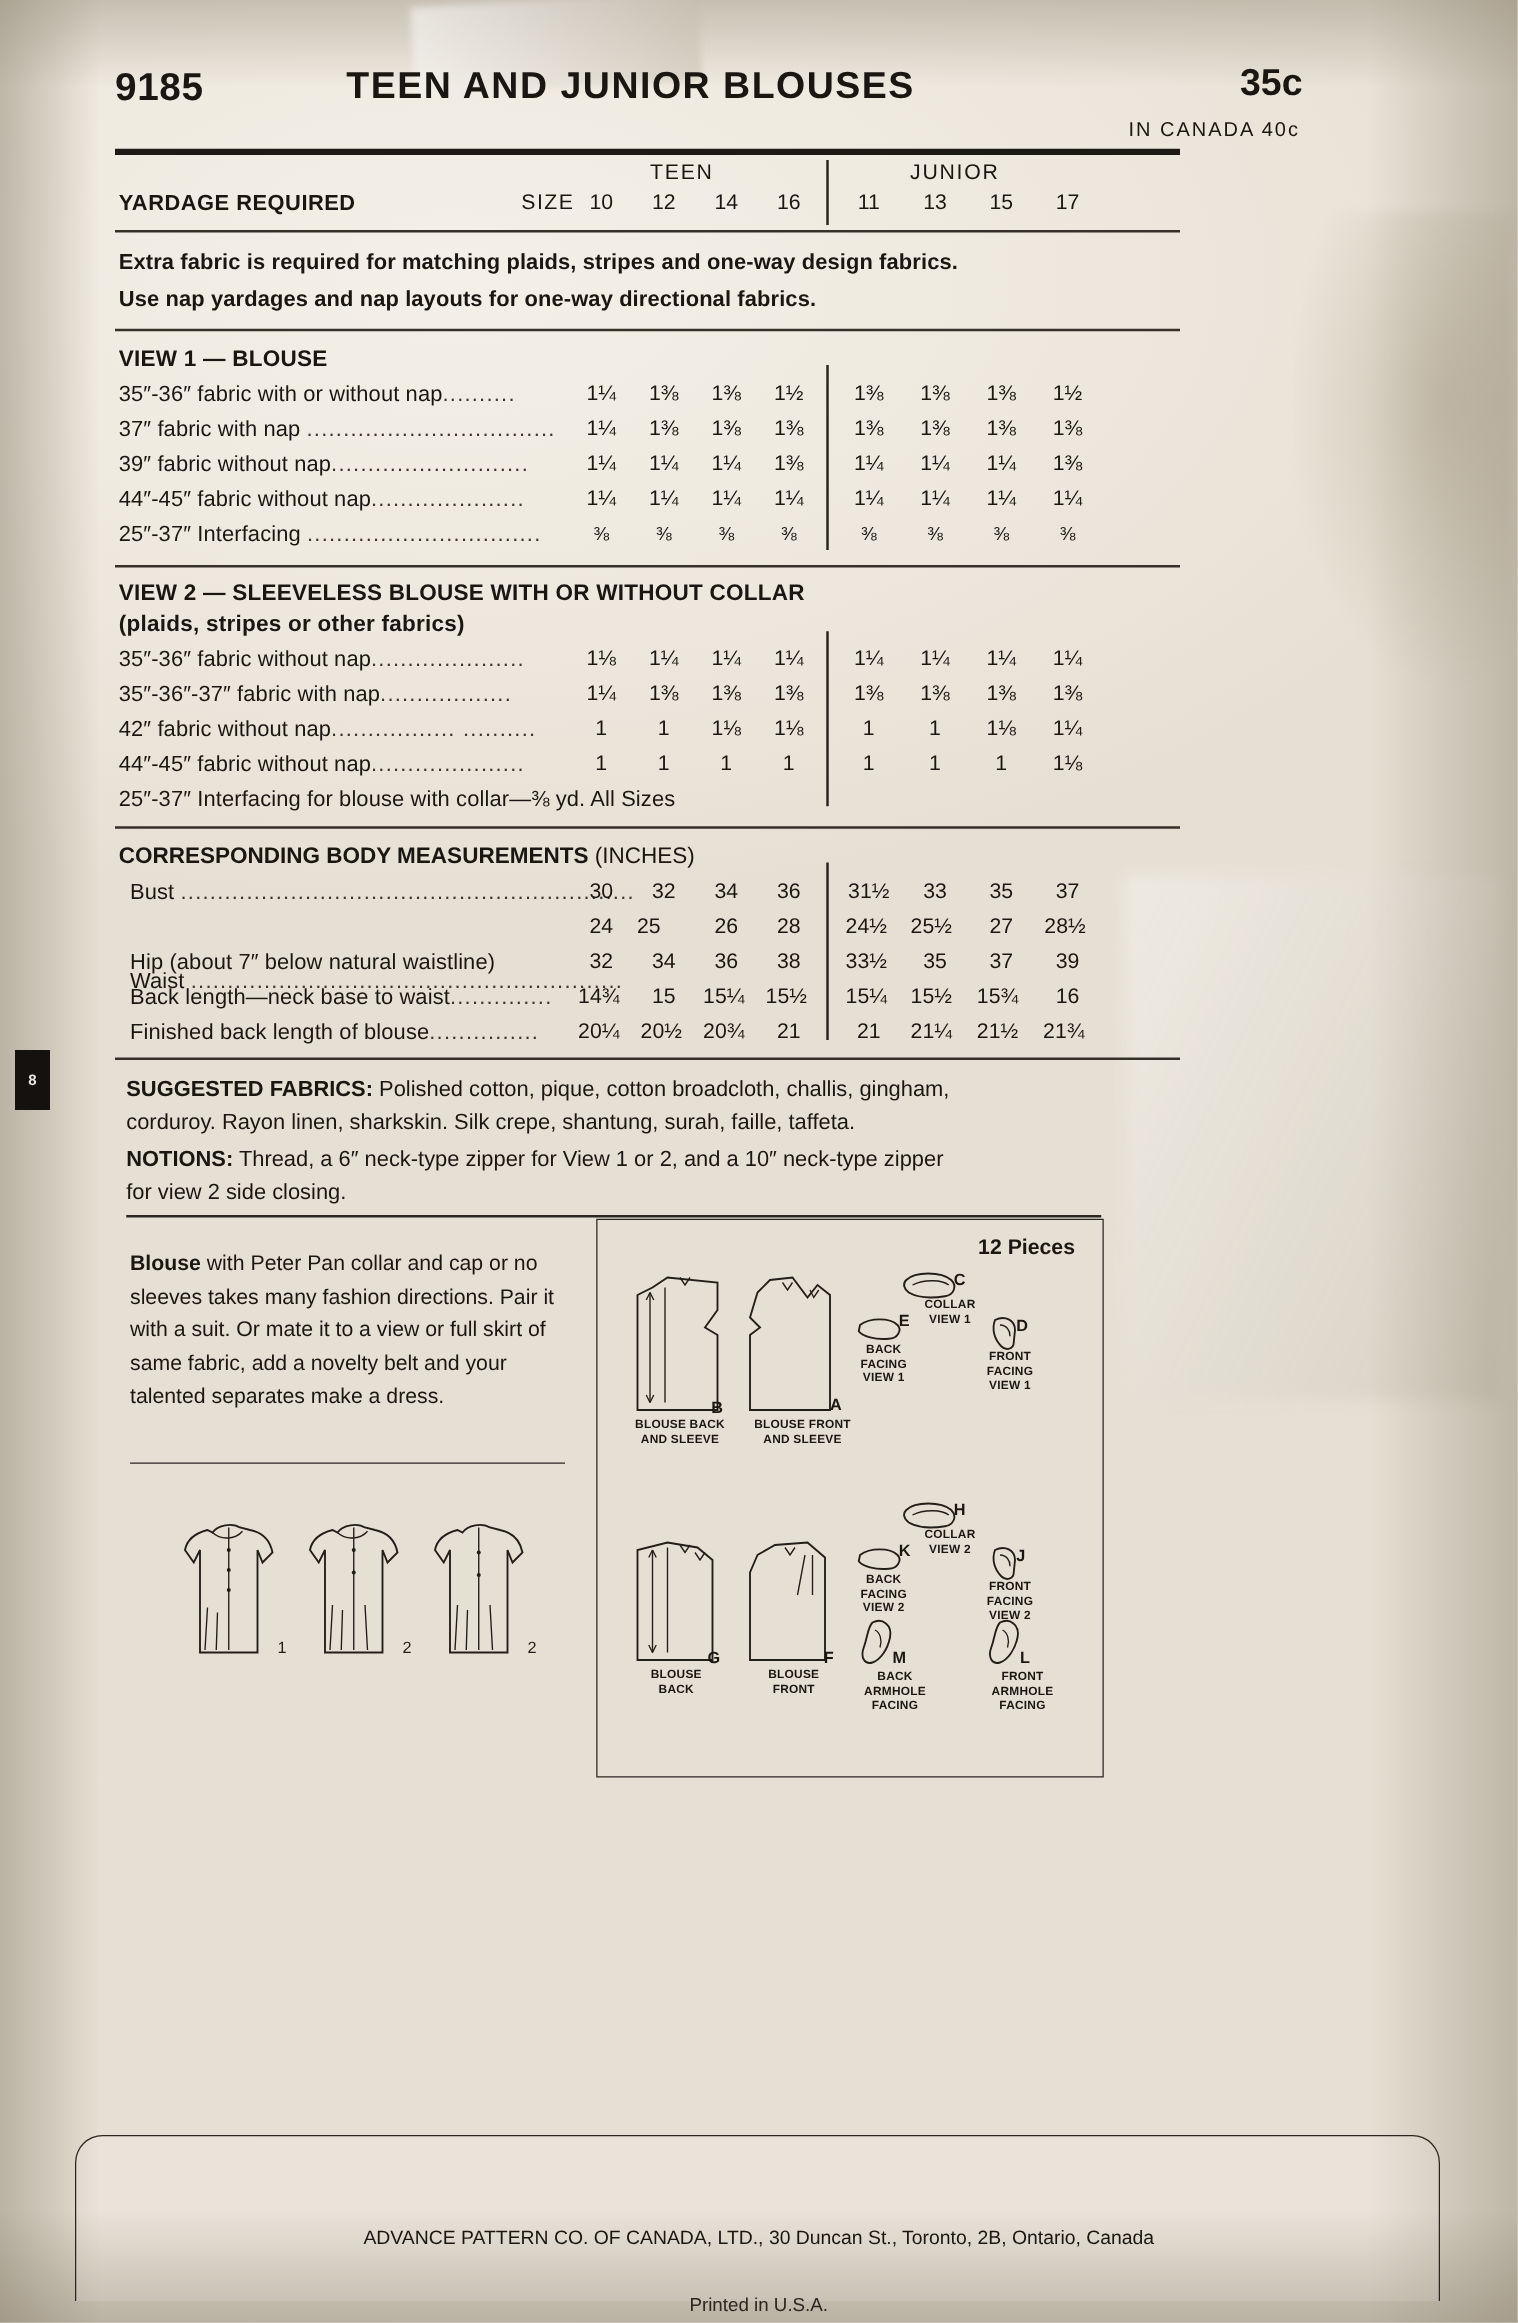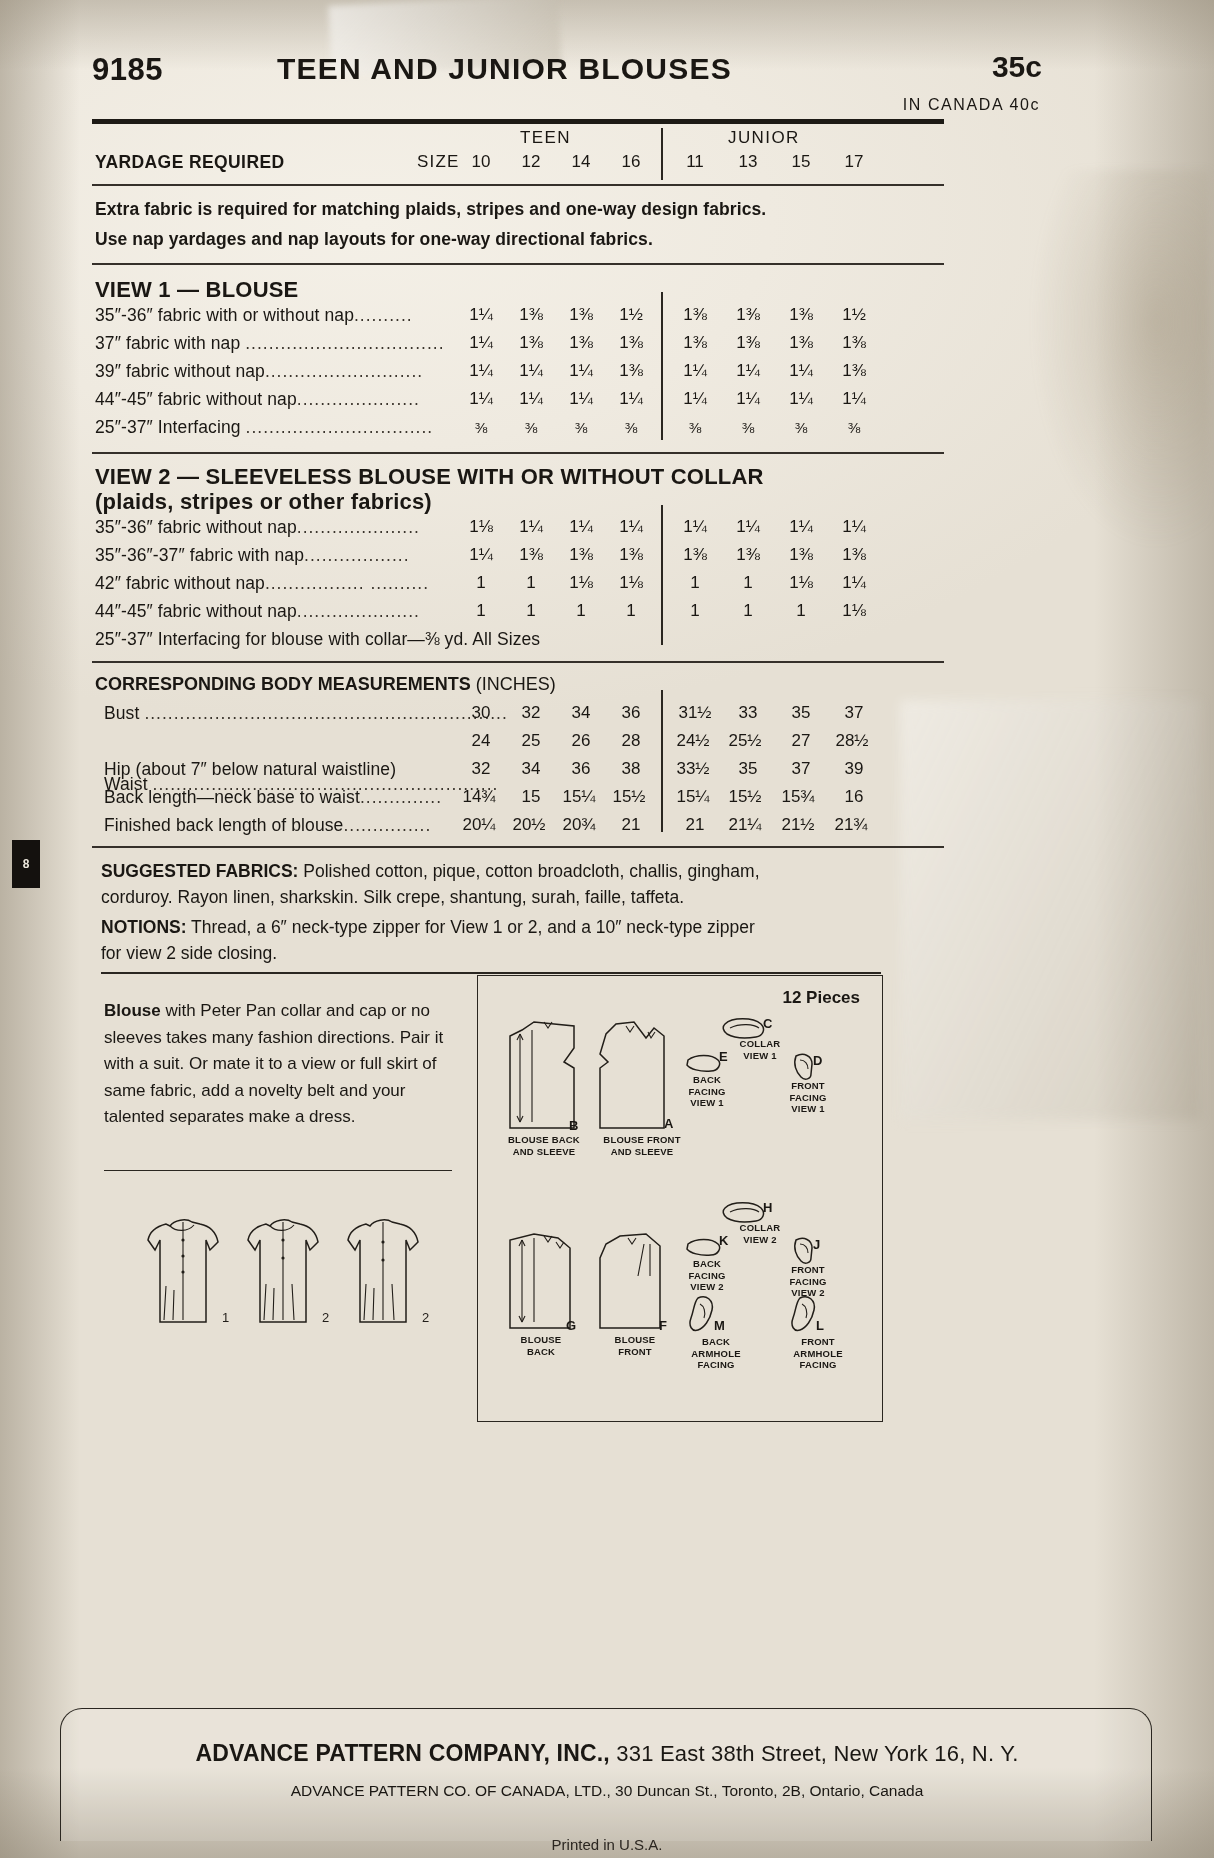--- a/index.html
+++ b/index.html
@@ -51,21 +51,21 @@
   .grp-teen { position:absolute; left:520px; top:128px; font-size:17px; letter-spacing:1.4px; }
   .grp-jun  { position:absolute; left:728px; top:128px; font-size:17px; letter-spacing:1.4px; }
   .sizewd   { position:absolute; left:417px; top:152px; font-size:17px; letter-spacing:1.2px; }
 
   .divider-v { position:absolute; width:1.6px; background:#2a2620; }
 
   
   .cell { position:absolute; font-size:17px; text-align:center; width:46px; }
 
   .note { position:absolute; font-size:17.5px; font-weight:bold; letter-spacing:.1px; }
-  .sect-h { position:absolute; font-size:22px; font-weight:bold; letter-spacing:.2px; }
+  .sect-h { position:absolute; font-size:18px; font-weight:bold; letter-spacing:.2px; }
   .row-lbl { position:absolute; font-size:17.5px; letter-spacing:.1px; white-space:nowrap; }
   .lead { color:#3a342c; letter-spacing:1px; }
 
   .para { position:absolute; font-size:17.5px; line-height:26px; }
   .para b { font-weight:bold; }
 
   
   .panel-line { position:absolute; background:#2a2620; }
   .blurb { position:absolute; left:104px; top:998px; width:352px; font-size:17px; line-height:26.5px; }
   .blurb b { font-weight:bold; }
@@ -281,21 +281,21 @@
     <div class="cell" style="left:608px; top:703px;">36</div>
     <div class="cell" style="left:672px; top:703px;">31½</div>
     <div class="cell" style="left:725px; top:703px;">33</div>
     <div class="cell" style="left:778px; top:703px;">35</div>
     <div class="cell" style="left:831px; top:703px;">37</div>
 
     <div class="row-lbl" style="left:104px; top:774px;">
       <span>Waist</span> <span class="lead">...........................................................</span>
     </div>
     <div class="cell" style="left:458px; top:731px;">24</div>
-    <div class="cell" style="left:508px; top:731px;">25</div>
+    <div class="cell" style="left:496px; top:731px;">25</div>
     <div class="cell" style="left:558px; top:731px;">26</div>
     <div class="cell" style="left:608px; top:731px;">28</div>
     <div class="cell" style="left:670px; top:731px;">24½</div>
     <div class="cell" style="left:722px; top:731px;">25½</div>
     <div class="cell" style="left:778px; top:731px;">27</div>
     <div class="cell" style="left:829px; top:731px;">28½</div>
 
     <div class="row-lbl" style="left:104px; top:759px;">
       <span>Hip (about 7″ below natural waistline)</span>
     </div>
@@ -484,22 +484,19 @@
       <div class="pc-lbl" style="left:234px; top:246px; width:96px;">COLLAR<br>VIEW 2</div>
       <div class="pc-lbl" style="left:198px; top:282px; width:62px;">BACK<br>FACING<br>VIEW 2</div>
       <div class="pc-lbl" style="left:296px; top:288px; width:68px;">FRONT<br>FACING<br>VIEW 2</div>
       <div class="pc-lbl" style="left:198px; top:360px; width:80px;">BACK<br>ARMHOLE<br>FACING</div>
       <div class="pc-lbl" style="left:300px; top:360px; width:80px;">FRONT<br>ARMHOLE<br>FACING</div>
     </div>
 
     <div class="side-mark">8</div>
 
     <div class="foot-box"></div>
-    <div class="foot1">
-      <b>ADVANCE PATTERN COMPANY, INC.,</b><span> 331 East 38th Street, New York 16, N. Y.</span>
-    </div>
     <div class="foot2">
       <b>ADVANCE PATTERN CO. OF CANADA, LTD.,</b><span> 30 Duncan St., Toronto, 2B, Ontario, Canada</span>
     </div>
     <div class="foot3">Printed in U.S.A.</div>
 
   </div>
 </div>
 
 </body></html>

